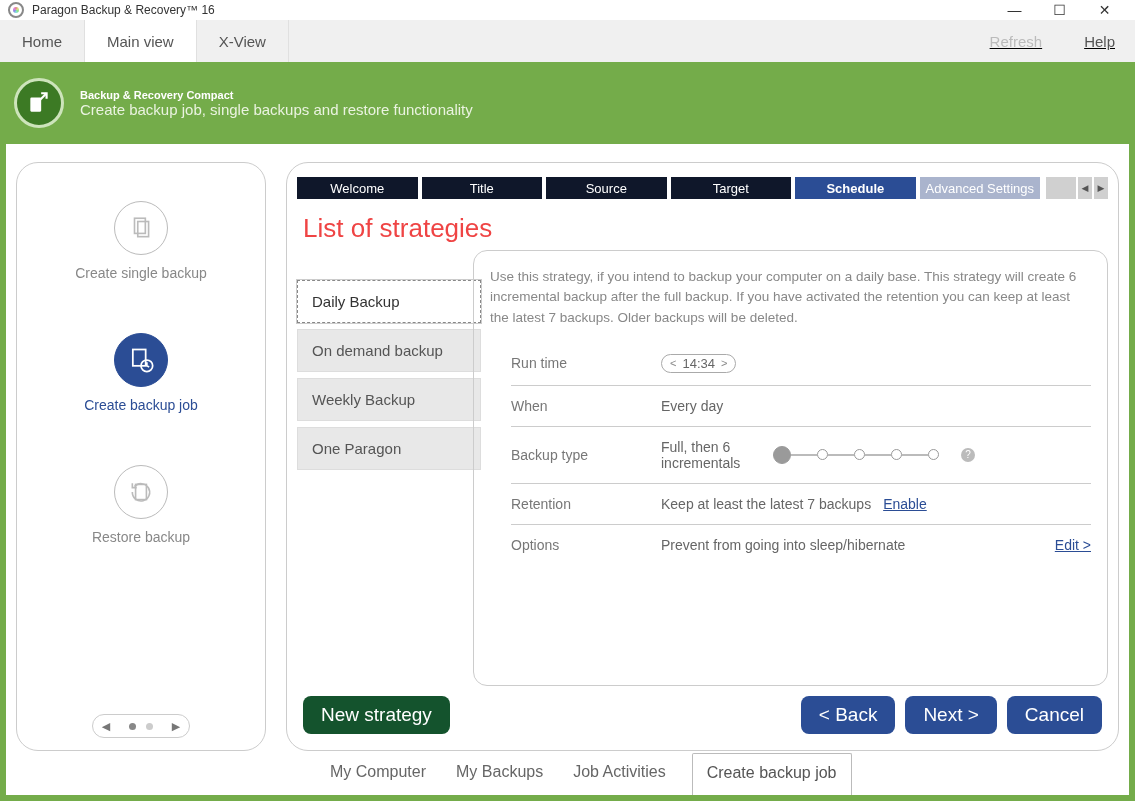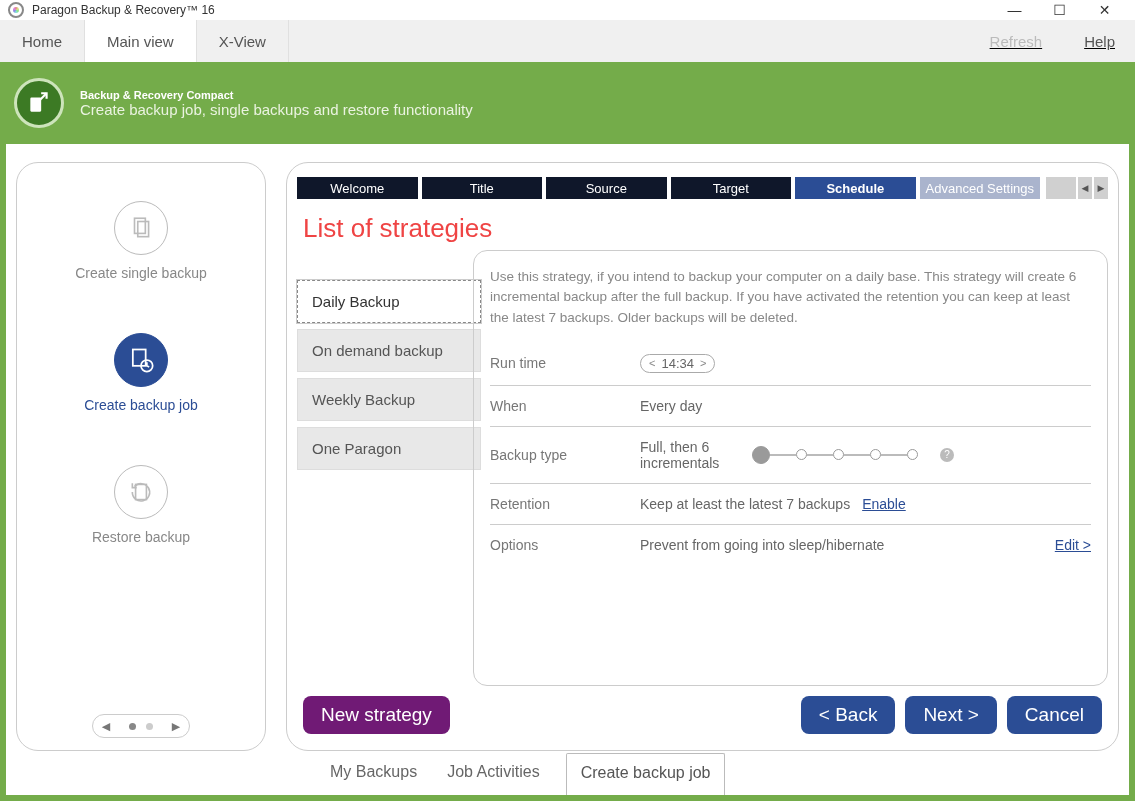--- a/index.html
+++ b/index.html
@@ -59,35 +59,35 @@
   .steptabs .navbox div:first-child{ width:30px; }
   .heading { color:#ef4444; font-size:26px; margin:14px 0 6px 6px; font-weight:400; }
 
   .midrow { display:flex; gap:0; flex:1; min-height:0;}
   .strategies { width:184px; padding-top:30px; }
   .strategies .sitem { background:#e8e8e8; border:1px solid #ddd; margin-bottom:6px; padding:12px 14px; font-size:15px; color:#555; }
   .strategies .sitem.selected { background:#fff; border:1px dashed #888; outline:1px solid #ccc; color:#333; }
 
   .detail { flex:1; border:1px solid #ccc; border-radius:14px; padding:16px 16px 10px 16px; margin-left:-8px; position:relative; min-width:0;}
   .detail .desc { font-size:13.5px; color:#888; line-height:1.5; margin-bottom:14px;}
-  .detail .row { display:flex; align-items:center; border-bottom:1px solid #ccc; padding:12px 0; font-size:14px; }
+  .detail .row { display:flex; align-items:center; border-bottom:1px solid #ccc; padding:12px 0; font-size:14px;margin-left:21px; }
   .detail .row .k { width:150px; color:#777; }
   .detail .row .v { color:#666; flex:1; display:flex; align-items:center; gap:12px;}
   .timebox { border:1px solid #aaa; border-radius:11px; padding:1px 8px; display:inline-flex; align-items:center; gap:6px; font-size:13px; color:#666;}
   .timebox .ar { font-size:11px; color:#888;}
   .slider { display:flex; align-items:center; gap:0; }
   .sdot { width:11px; height:11px; border:1.5px solid #999; border-radius:50%; background:#fff; }
   .sdot.big { width:18px; height:18px; background:#9a9a9a; border-color:#9a9a9a; }
   .sline { width:26px; height:2px; background:#bbb; }
   .qmark { width:14px; height:14px; border-radius:50%; background:#bbb; color:#fff; font-size:10px; display:inline-flex; align-items:center; justify-content:center; margin-left:10px;}
   .enable { color:#2b4d95; text-decoration:underline; font-size:14px;}
   .editlnk { margin-left:auto; text-align:right;}
 
   .mainfooter { display:flex; align-items:center; padding:10px 6px 2px 6px; gap:10px;}
-  .bigbtn { background:#701a75; color:#fff; border:none; border-radius:8px; font-size:19px; padding:8px 18px; }
+  .bigbtn { background:#14532d; color:#fff; border:none; border-radius:8px; font-size:19px; padding:8px 18px; }
   .navbtn { background:#2b4d95; color:#fff; border:none; border-radius:8px; font-size:19px; padding:8px 18px; }
   .spacer { flex:1; }
 
   
   .bottomtabs { height:44px; display:flex; align-items:flex-end; padding-left:310px; gap:22px;}
   .bottomtabs .bt { font-size:16px; color:#666; padding:10px 4px 14px 4px;}
   .bottomtabs .bt.active { border:1px solid #bbb; border-bottom:none; border-radius:2px 2px 0 0; padding:10px 14px 13px 14px; color:#555;}
 </style>
 </head>
 <body>
@@ -257,18 +257,19 @@
           <button class="bigbtn">New strategy</button>
           <div class="spacer"></div>
           <button class="navbtn">&lt; Back</button>
           <button class="navbtn">Next &gt;</button>
           <button class="navbtn">Cancel</button>
         </div>
       </div>
     </div>
 
     <div class="bottomtabs">
+      <div class="bt">My Computer</div>
       <div class="bt">My Backups</div>
       <div class="bt">Job Activities</div>
       <div class="bt active">Create backup job</div>
     </div>
   </div>
 </div>
 
 </body></html>

